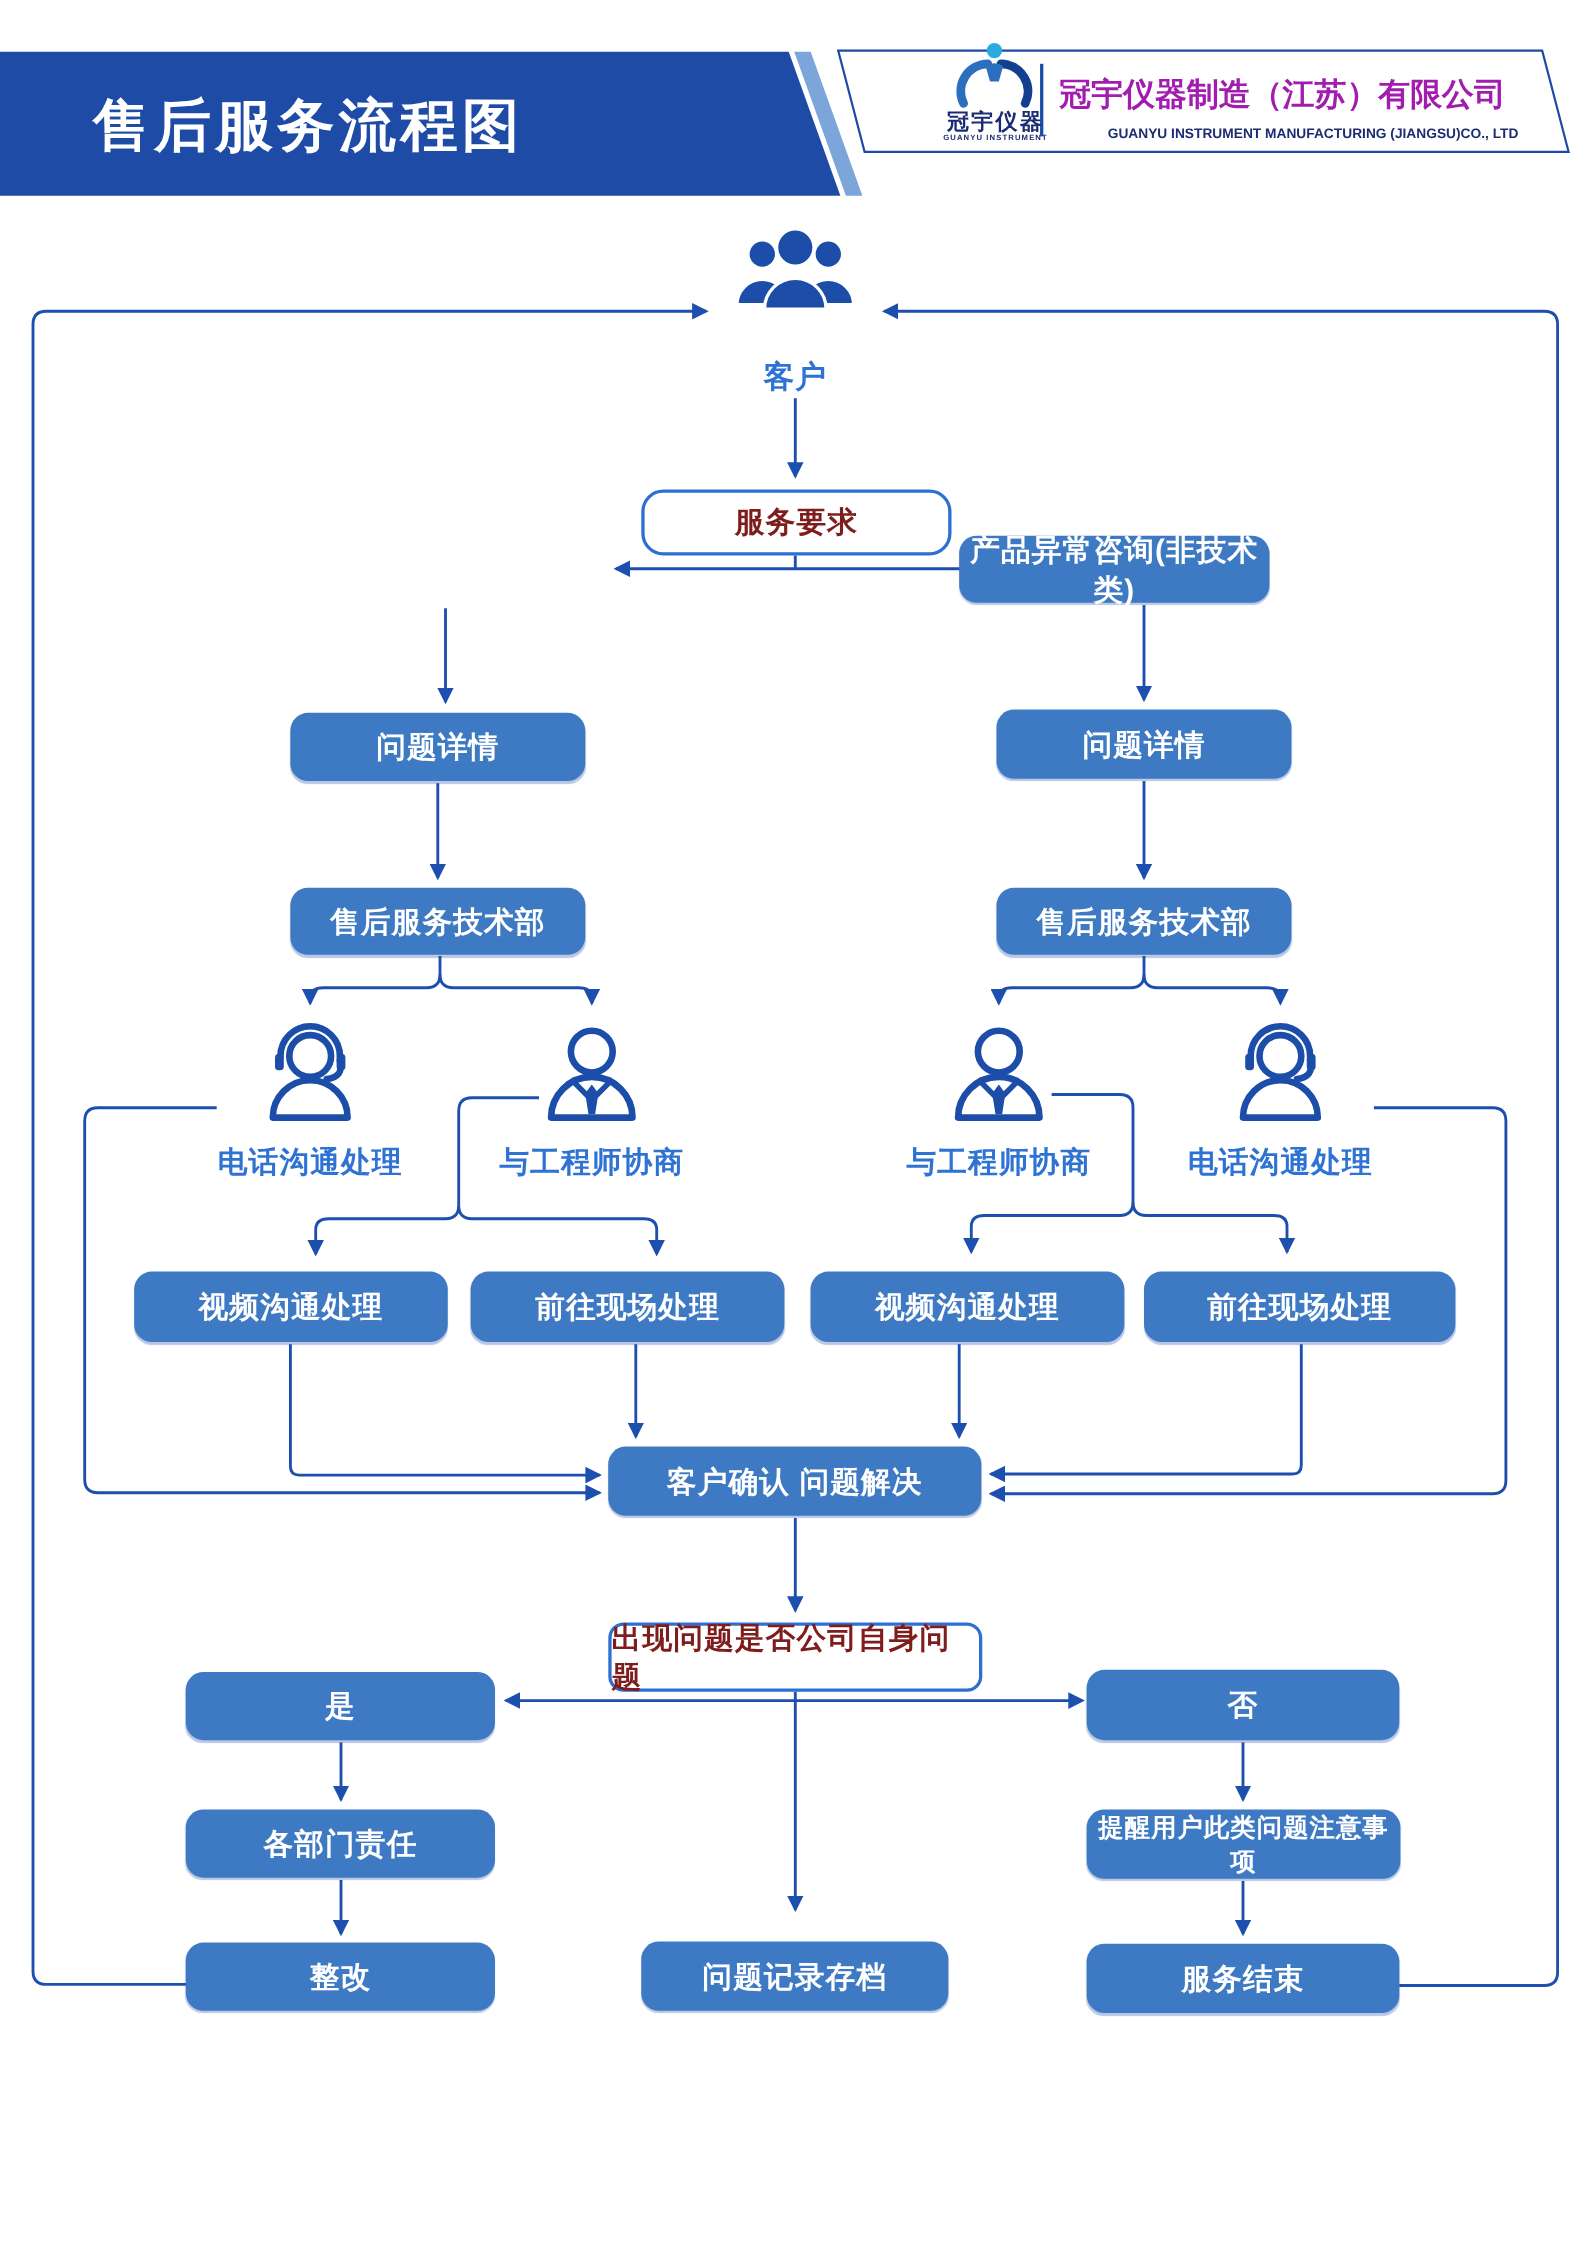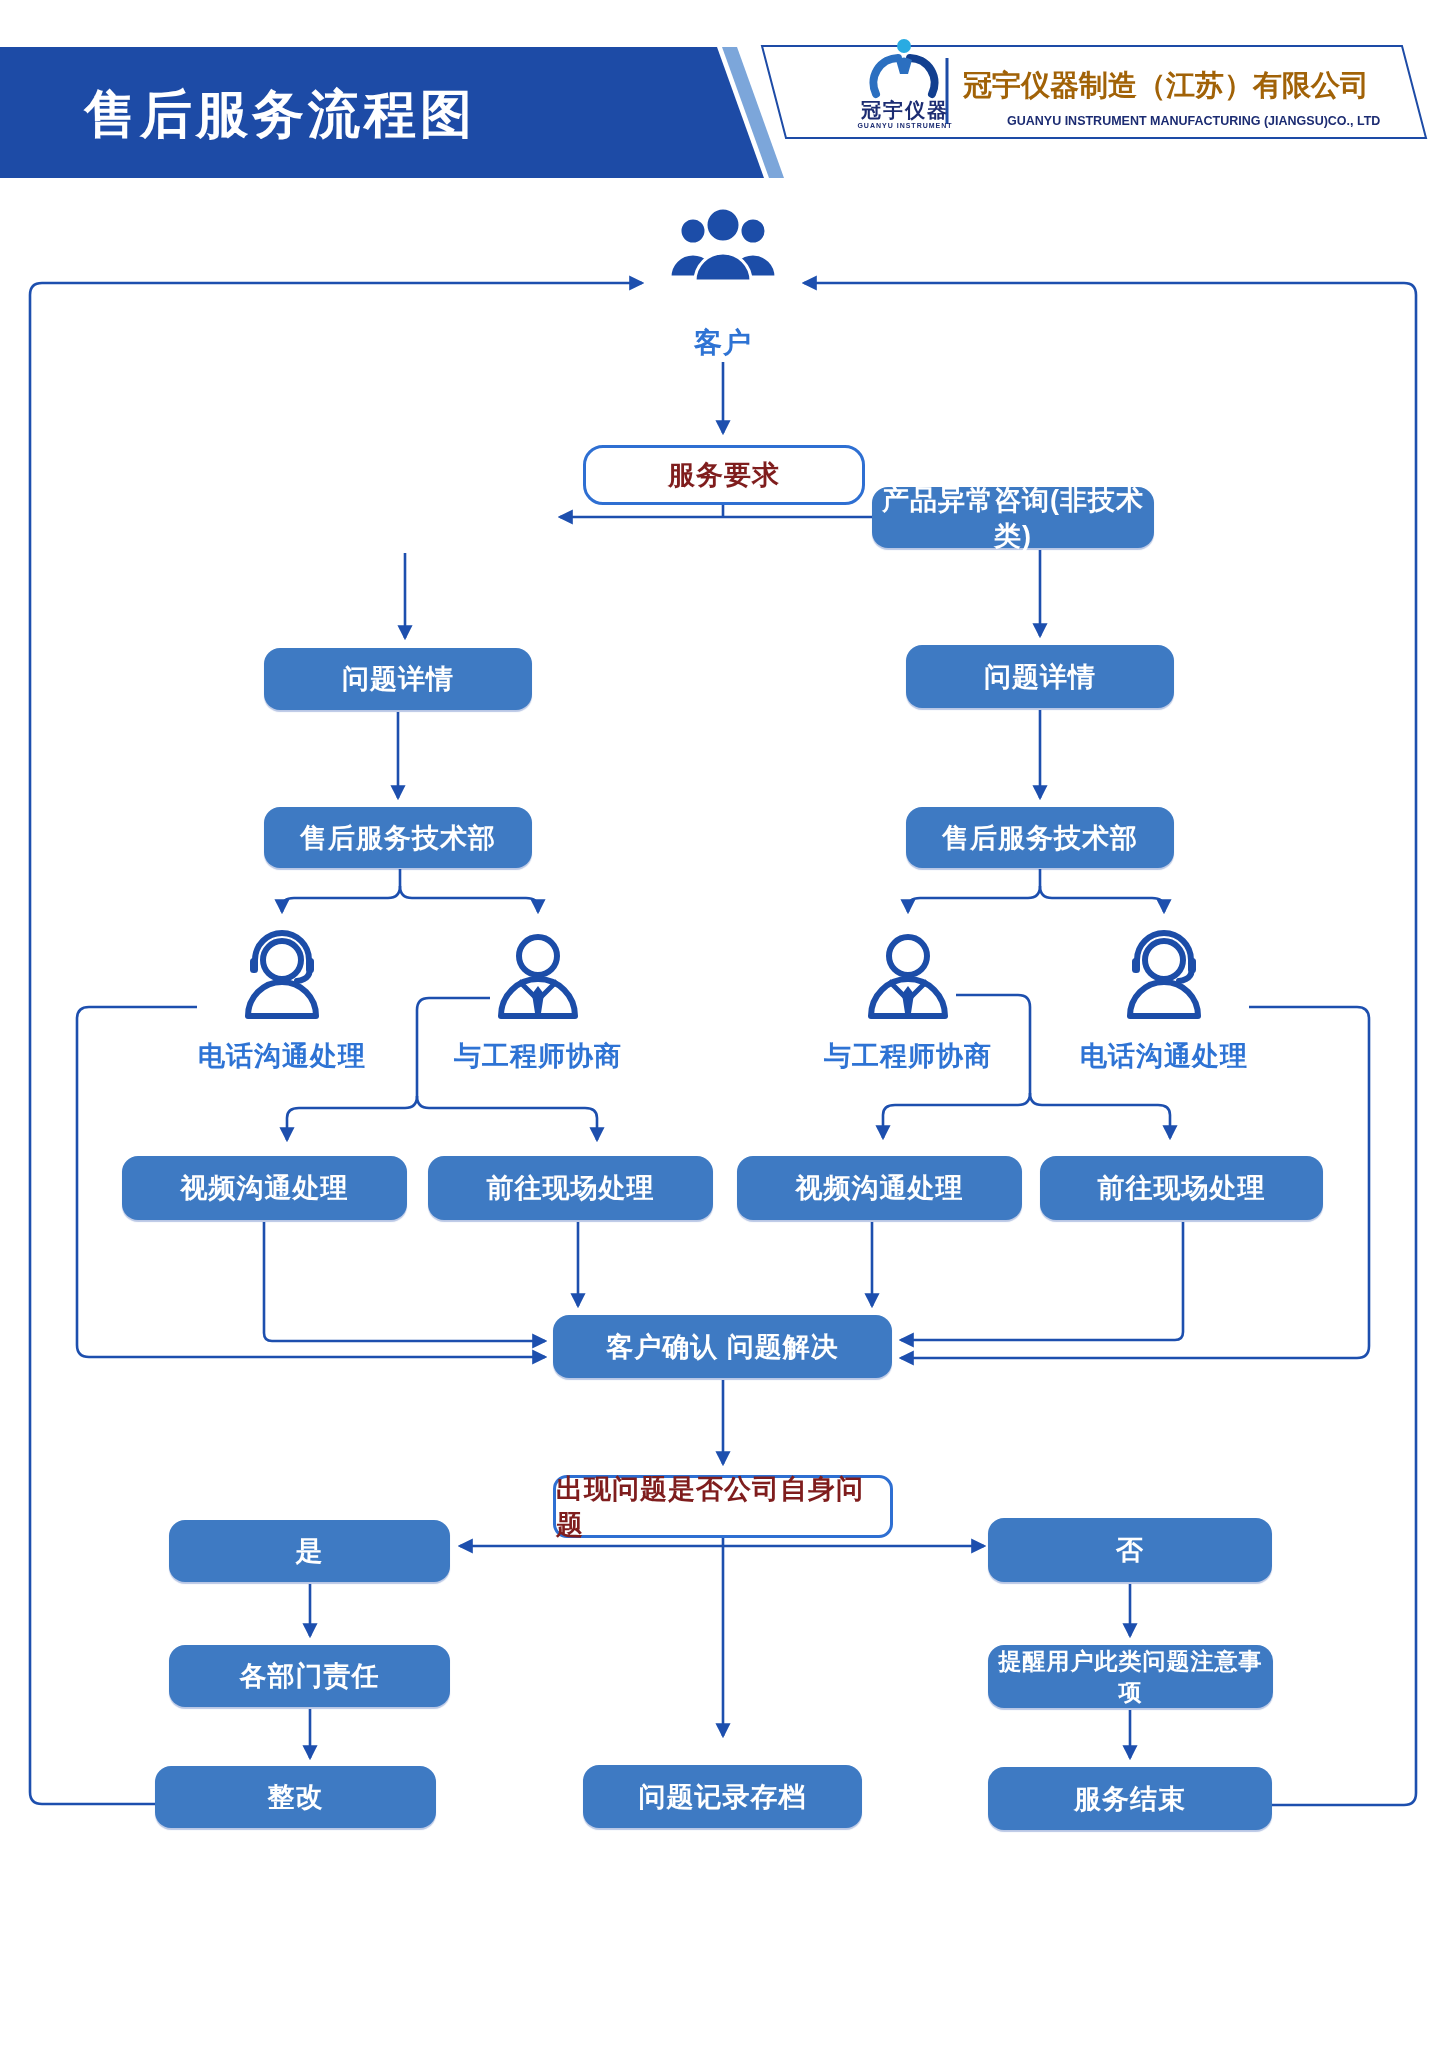--- a/index.html
+++ b/index.html
@@ -17,21 +17,21 @@
   .flabel{position:absolute;z-index:2;color:#2e73d4;font-weight:700;font-size:27px;
         text-align:center;letter-spacing:1px;}
   .icon-wrap{position:absolute;z-index:2;}
   #title{position:absolute;left:84px;top:80px;z-index:3;color:#ffffff;font-weight:700;
         font-size:52px;letter-spacing:4px;}
   .logo-cn{position:absolute;left:845px;top:97px;width:120px;text-align:center;z-index:3;
         color:#1c2c72;font-weight:700;font-size:20px;letter-spacing:2px;}
   .logo-en{position:absolute;left:845px;top:122px;width:120px;text-align:center;z-index:3;
         color:#1c2c72;font-weight:700;font-size:7px;letter-spacing:1px;}
   .company-cn{position:absolute;left:963px;top:66px;width:460px;z-index:3;
-        color:#a16207;font-weight:700;font-size:29px;letter-spacing:0px;}
+        color:#a21caf;font-weight:700;font-size:29px;letter-spacing:0px;}
   .company-en{position:absolute;left:963px;top:114px;width:470px;z-index:3;
         color:#1c2c72;font-weight:700;font-size:12.5px;margin-left:44px;}
   .small-font{font-size:23px;}
 </style>
 </head>
 <body>
 
 <div id="page">
 
   <svg id="wires" width="1446" height="2046" viewBox="0 0 1446 2046">
@@ -187,21 +187,21 @@
   <div class="node" style="left:122px;top:1156px;width:285px;height:64px;">视频沟通处理</div>
   <div class="node" style="left:428px;top:1156px;width:285px;height:64px;">前往现场处理</div>
   <div class="node" style="left:737px;top:1156px;width:285px;height:64px;">视频沟通处理</div>
   <div class="node" style="left:1040px;top:1156px;width:283px;height:64px;">前往现场处理</div>
 
   <div class="node" style="left:553px;top:1315px;width:339px;height:63px;">客户确认 问题解决</div>
   <div class="outline-node decision" style="left:553px;top:1475px;width:340px;height:63px;">出现问题是否公司自身问题</div>
 
   <div class="node" style="left:169px;top:1520px;width:281px;height:62px;">是</div>
   <div class="node" style="left:169px;top:1645px;width:281px;height:62px;">各部门责任</div>
-  <div class="node" style="left:155px;top:1766px;width:281px;height:62px;">整改</div>
+  <div class="node" style="left:169px;top:1766px;width:281px;height:62px;">整改</div>
 
   <div class="node" style="left:583px;top:1765px;width:279px;height:63px;">问题记录存档</div>
 
   <div class="node" style="left:988px;top:1518px;width:284px;height:64px;">否</div>
   <div class="node small-font" style="left:988px;top:1645px;width:285px;height:63px;">提醒用户此类问题注意事项</div>
   <div class="node" style="left:988px;top:1767px;width:284px;height:63px;">服务结束</div>
 
 </div>
 
 </body></html>

